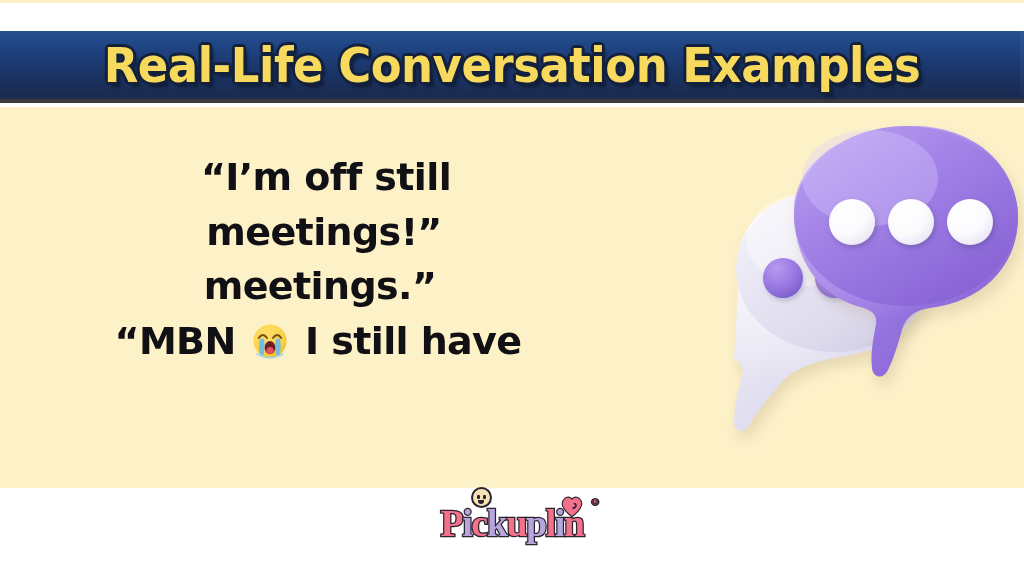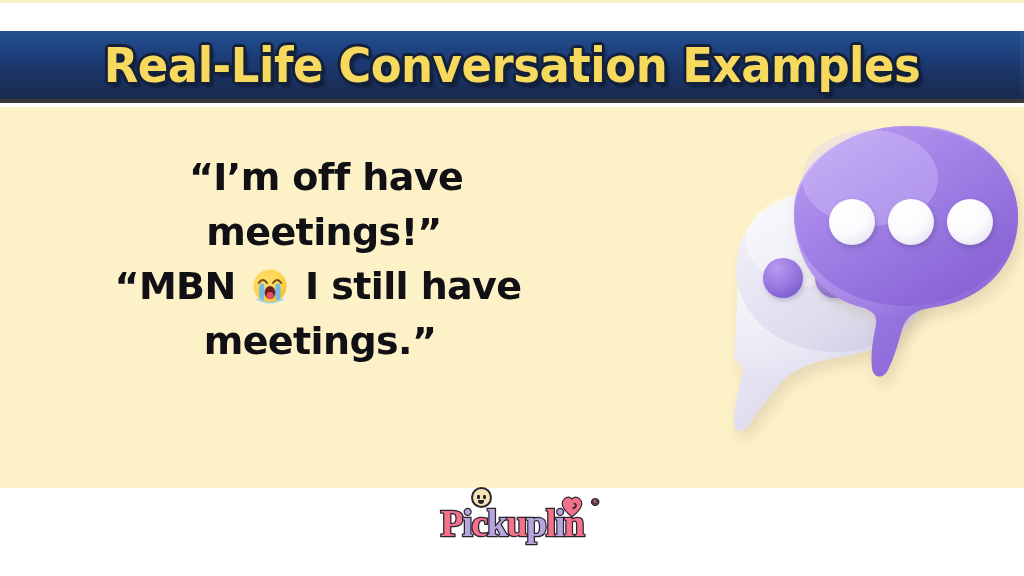--- a/index.html
+++ b/index.html
@@ -183,22 +183,23 @@
 
   <div class="top-sliver"></div>
 
   <div class="header-band">
     <div class="header-title">Real-Life Conversation Examples</div>
   </div>
 
   <div class="body-cream"></div>
 
   <div class="quote-block">
-    <span class="quote-line l1">“I’m off have</span>
+    <span class="quote-line l1">“I’m off still</span>
     <span class="quote-line l2">meetings!”</span>
+    <span class="quote-line l4">meetings.”</span>
     <span class="quote-line l3">
       <span>“MBN</span>
       <span class="emoji-cry">
         <svg viewBox="0 0 64 64" width="38" height="38" aria-hidden="true">
           <defs>
             <radialGradient id="fgr" cx="38%" cy="32%" r="72%">
               <stop offset="0%" stop-color="#ffde6e"></stop>
               <stop offset="70%" stop-color="#fcd34a"></stop>
               <stop offset="100%" stop-color="#f2bf2c"></stop>
             </radialGradient>
@@ -212,21 +213,20 @@
           <path d="M42 28 q-3 14 0 26 q4 4 7 0 q2 -14 0 -26 z" fill="#69b8f0" opacity="0.92"></path>
 
           <ellipse cx="32" cy="43" rx="9" ry="11" fill="#6b2024"></ellipse>
           <ellipse cx="32" cy="48" rx="6" ry="6" fill="#e8505b"></ellipse>
 
           <path d="M10 54 q10 6 22 6 q12 0 22 -6" stroke="#8fd0f7" stroke-width="3" fill="none" stroke-linecap="round" opacity="0.8"></path>
         </svg>
       </span>
       <span>I still have</span>
     </span>
-    <span class="quote-line l4">meetings.”</span>
   </div>
 
   <div class="bubbles">
     <svg viewBox="0 0 394 350" width="394" height="350" aria-hidden="true">
       <defs>
 
         <linearGradient id="lavBody" x1="12%" y1="8%" x2="78%" y2="98%">
           <stop offset="0%" stop-color="#f3f2fa"></stop>
           <stop offset="40%" stop-color="#e7e5f3"></stop>
           <stop offset="78%" stop-color="#dcd9ec"></stop>

